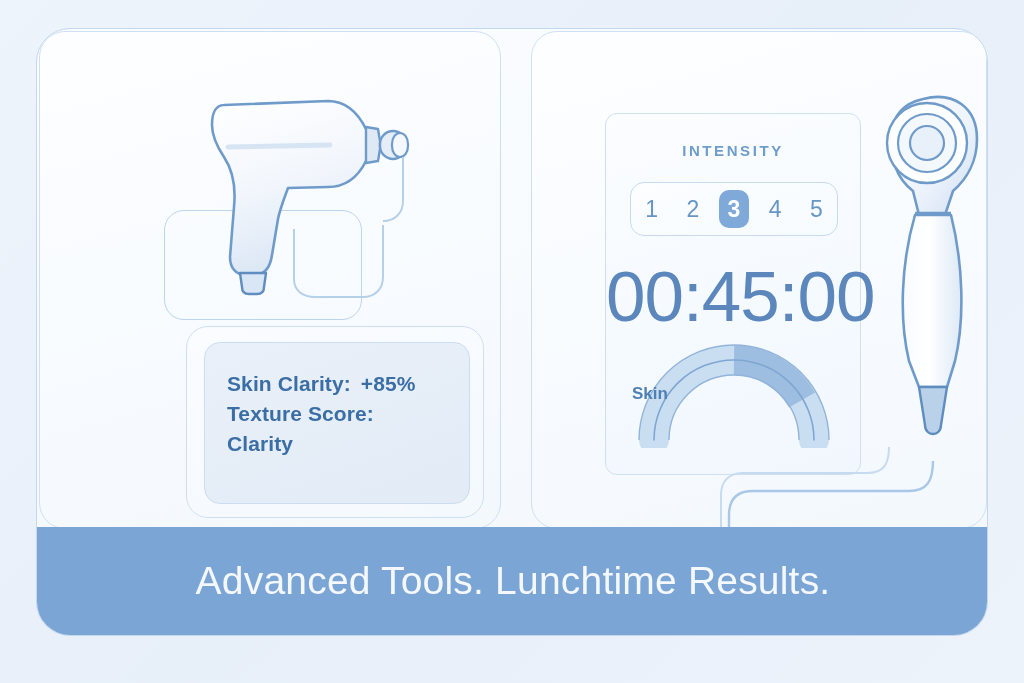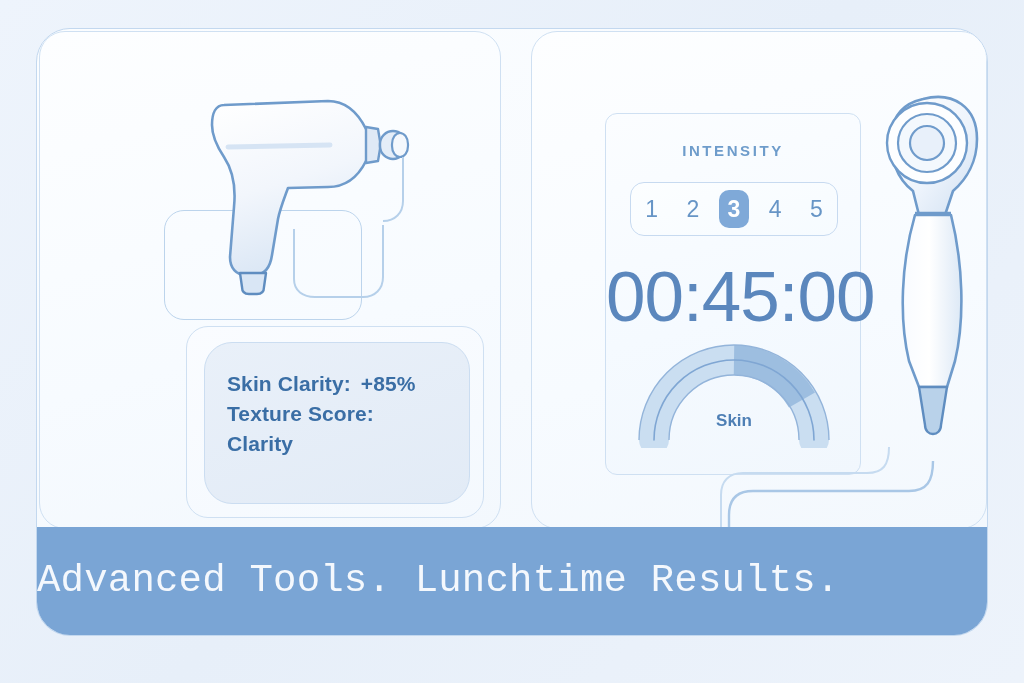--- a/index.html
+++ b/index.html
@@ -78,21 +78,21 @@
     border: 1.5px solid #cfe0f2;
     background: linear-gradient(160deg, #fafcff 0%, #f4f9fe 100%);
     box-sizing: border-box;
   }
   .results-inner {
     position: absolute;
     left: 164px;
     top: 310px;
     width: 266px;
     height: 162px;
-    border-radius: 28px;
+    border-radius: 16px;
     border: 1.4px solid #cbddf1;
     background: linear-gradient(160deg, #e9f0f9 0%, #e2ebf6 100%);
     box-sizing: border-box;
     padding: 26px 0 0 22px;
   }
   .res-line {
     color: #3a6ea5;
     font-size: 21px;
     font-weight: 700;
     letter-spacing: 0.1px;
@@ -169,23 +169,22 @@
   .gauge-wrap {
     position: absolute;
     left: 26px;
     top: 216px;
     width: 204px;
     height: 118px;
   }
   .gauge-label {
     position: absolute;
     left: 0;
-    top: 80px;
+    top: 53px;
     width: 204px;
-    text-align: center;
     color: #4e7fb5;
     font-size: 17px;
     font-weight: 600;
     line-height: 1.35;
   }
 
   
   .device-wand {
     position: absolute;
     left: 838px;
@@ -205,22 +204,21 @@
   
   .banner {
     position: absolute;
     left: 0;
     bottom: 0;
     width: 952px;
     height: 108px;
     background: #7aa5d5;
     display: flex;
     align-items: center;
-    justify-content: flex-start;
-    font-family: Liberation Mono, monospace;
+    justify-content: center;
   }
   .banner-text {
     color: #f4f8fd;
     font-size: 39px;
     font-weight: 400;
     letter-spacing: 0.2px;
     white-space: nowrap;
   }
 </style>
 </head>

